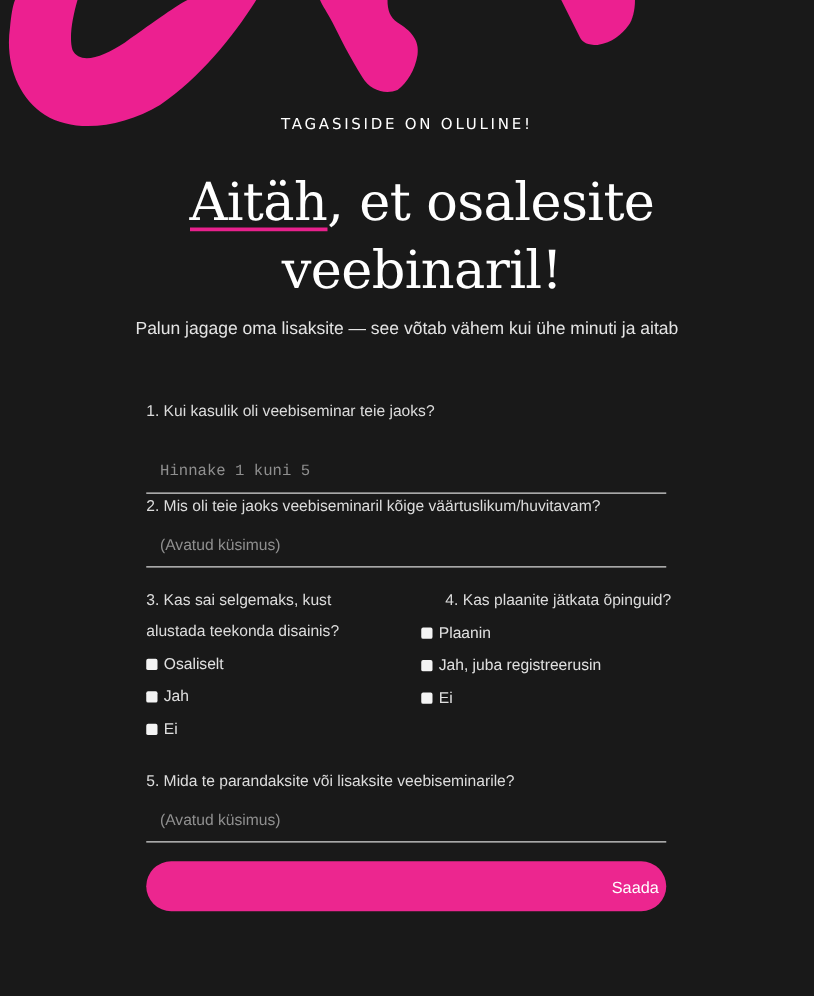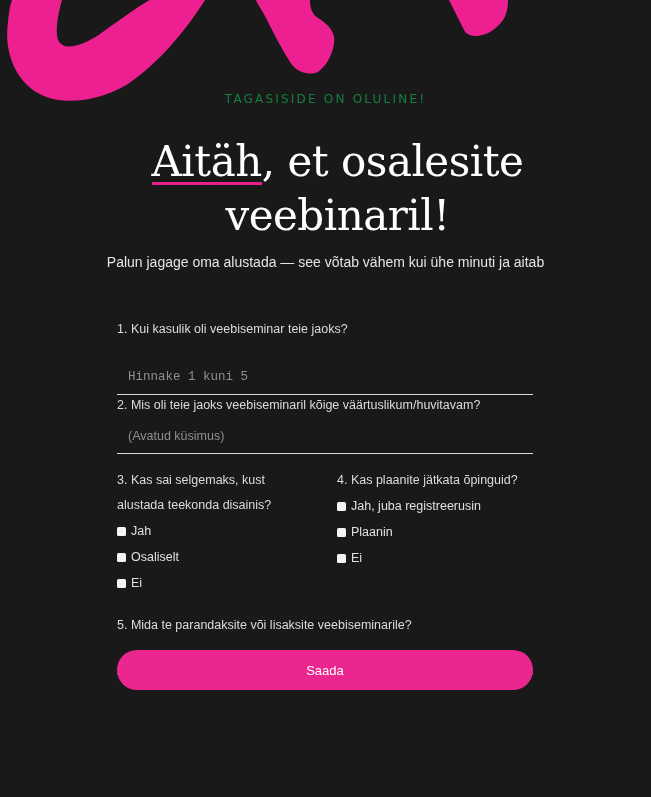--- a/index.html
+++ b/index.html
@@ -24,21 +24,21 @@
     pointer-events: none;
   }
   .eyebrow {
     position: absolute;
     top: 92px;
     left: 0;
     width: 651px;
     text-align: center;
     font-size: 12px;
     letter-spacing: 2.2px;
-    color: #15803d;
+    color: #ffffff;
     font-family: "DejaVu Sans", sans-serif;
   }
   .title {
     position: absolute;
     top: 123px;
     left: 0;
     width: 651px;
     text-align: center;
     font-family: "DejaVu Serif", "Liberation Serif", serif;
     font-size: 42px;
@@ -120,50 +120,51 @@
     background: #f4f4f4;
     border-radius: 1.5px;
     margin-right: 5px;
     flex-shrink: 0;
   }
   .q3 .opts { margin-top: 0px; }
   .q4 .opts { margin-top: 0px; }
   .submit {
     position: absolute;
     left: 117px;
-    top: 650px;
+    top: 689px;
     width: 416px;
     height: 40px;
     border: none;
     border-radius: 20px;
     background: #ec268f;
     color: #ffffff;
     font-size: 13px;
     font-family: "Liberation Sans", "DejaVu Sans", sans-serif;
     cursor: pointer;
+    text-align: right;
   }
 </style>
 </head>
 <body>
 
 <svg class="deco" viewBox="0 0 651 120" xmlns="http://www.w3.org/2000/svg">
   <path fill="#ec2090" d="M12,0 L62,0 C58,14 55,30 58,40 C64,52 82,46 100,34 C125,16 142,4 150,0 L205,0
        C186,30 160,62 128,84 C98,102 60,107 36,92 C14,78 4,50 8,22 C9,12 10,5 12,0 Z"></path>
   <path fill="#ec2090" d="M256,0 L310,0 C310,8 312,14 318,18 C328,24 336,32 334,44 C332,56 326,66 318,72
        C308,76 296,72 290,62 C280,46 272,30 266,18 C262,10 258,5 256,0 Z"></path>
   <path fill="#ec2090" d="M449,0 L508,0 C508,8 506,16 503,20 C497,28 490,34 478,36 C470,36 466,34 464,30
        C459,20 454,10 449,0 Z"></path>
 </svg>
 
 <div class="eyebrow">TAGASISIDE ON OLULINE!</div>
 
 <h1 class="title"><span class="hl">Aitäh</span><span>, et osalesite</span><br><span>veebinaril!</span></h1>
 
 <div class="intro">
-  <span>Palun jagage oma alustada — see võtab vähem kui ühe minuti ja aitab</span><br>
+  <span>Palun jagage oma lisaksite — see võtab vähem kui ühe minuti ja aitab</span><br>
 </div>
 
 <form class="form">
   <div class="q1">
     <div class="q-label">1. Kui kasulik oli veebiseminar teie jaoks?</div>
     <input class="text-field" type="text" placeholder="Hinnake 1 kuni 5" style="">
   </div>
 
   <div class="q2">
     <div class="q-label">2. Mis oli teie jaoks veebiseminaril kõige väärtuslikum/huvitavam?</div>
@@ -171,43 +172,43 @@
   </div>
 
   <div class="q3">
     <div class="q-label">
       <span>3. Kas sai selgemaks, kust</span><br>
       <span>alustada teekonda disainis?</span>
     </div>
     <div class="opts">
       <label class="opt">
         <span class="box"></span>
+        <span>Osaliselt</span>
+      </label>
+      <label class="opt">
+        <span class="box"></span>
         <span>Jah</span>
       </label>
       <label class="opt">
         <span class="box"></span>
-        <span>Osaliselt</span>
-      </label>
-      <label class="opt">
-        <span class="box"></span>
         <span>Ei</span>
       </label>
     </div>
   </div>
 
   <div class="q4">
-    <div class="q-label" style="line-height:25px;">4. Kas plaanite jätkata õpinguid?</div>
+    <div class="q-label" style="line-height:25px;text-align:right;">4. Kas plaanite jätkata õpinguid?</div>
     <div class="opts">
       <label class="opt">
         <span class="box"></span>
+        <span>Plaanin</span>
+      </label>
+      <label class="opt">
+        <span class="box"></span>
         <span>Jah, juba registreerusin</span>
-      </label>
-      <label class="opt">
-        <span class="box"></span>
-        <span>Plaanin</span>
       </label>
       <label class="opt">
         <span class="box"></span>
         <span>Ei</span>
       </label>
     </div>
   </div>
 
   <div class="q5">
     <div class="q-label">5. Mida te parandaksite või lisaksite veebiseminarile?</div>

